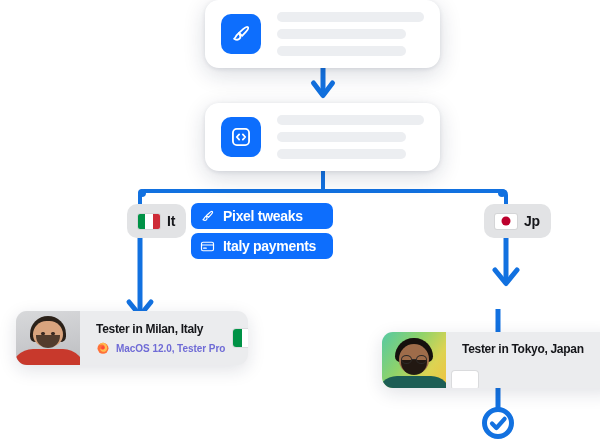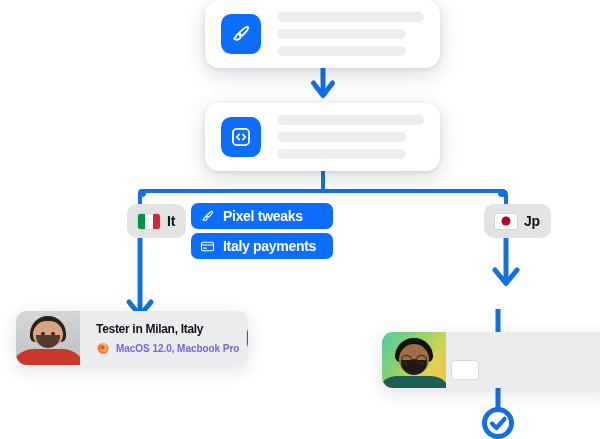--- a/index.html
+++ b/index.html
@@ -359,37 +359,38 @@
       <div class="ph-eye" style="left:35px; top:21px;"></div>
     </div>
     <div class="tester-body">
       <div class="tester-title">Tester in Milan, Italy</div>
       <div class="tester-meta">
         <svg class="browser-ic" viewBox="0 0 24 24">
           <circle cx="12" cy="12.6" r="9.4" fill="#ff7139"></circle>
           <path d="M12 3.2c-3.4 0-5.6 1.9-6.6 4 1.6-1.3 3.8-1.7 5.9-1 2.6.9 3.6 2.6 3.6 4.4 0 2.3-1.8 4.1-4.1 4.1-1.7 0-3-1-3.5-2.3-.4 2.7 1.3 5.4 4.2 6 3.8.8 7.3-2 7.6-5.7.4-4.8-3.2-9.5-7.1-9.5z" fill="#ffbd4f"></path>
           <circle cx="12" cy="11.4" r="3" fill="#ff3a3a" opacity="0.75"></circle>
         </svg>
-        <span class="mtxt">MacOS 12.0, Macbook Pro</span>
+        <span class="mtxt">MacOS 12.0, Tester Pro</span>
       </div>
       <span class="tester-flag it">
           <i></i>
         </span>
     </div>
   </div>
 
   <div class="tester-card" id="card-tokyo">
     <div class="tester-photo">
       <div class="ph-bg tokyo-bg"></div>
       <div class="ph-body" id="t-body"></div>
       <div class="ph-hair" id="t-hair"></div>
       <div class="ph-face" id="t-face"></div>
       <div class="ph-beard" id="t-beard"></div>
       <div class="ph-glass" style="left:19px; top:23px;"></div>
       <div class="ph-glass" style="left:34px; top:23px;"></div>
       <div class="ph-bridge" style="left:30px; top:27px; width:4px;"></div>
     </div>
     <div class="tester-body">
+      <div class="tester-title">Tester in Tokyo, Japan</div>
       <span class="tester-flag jp"></span>
     </div>
   </div>
 
 </div>
 
 </body></html>

